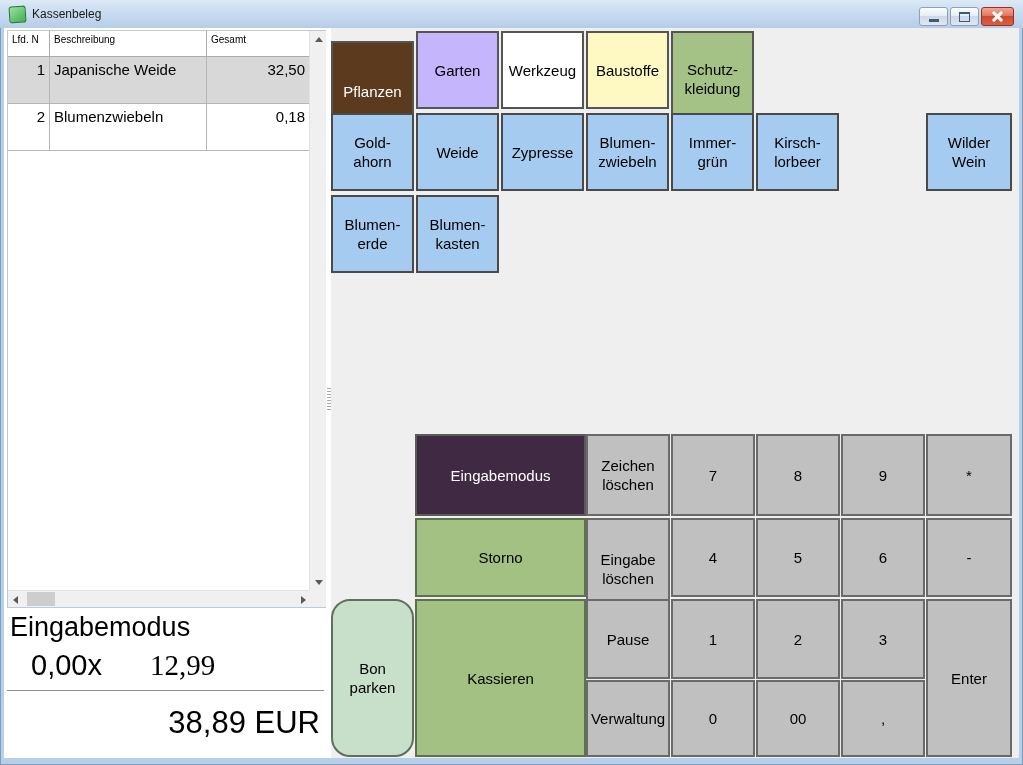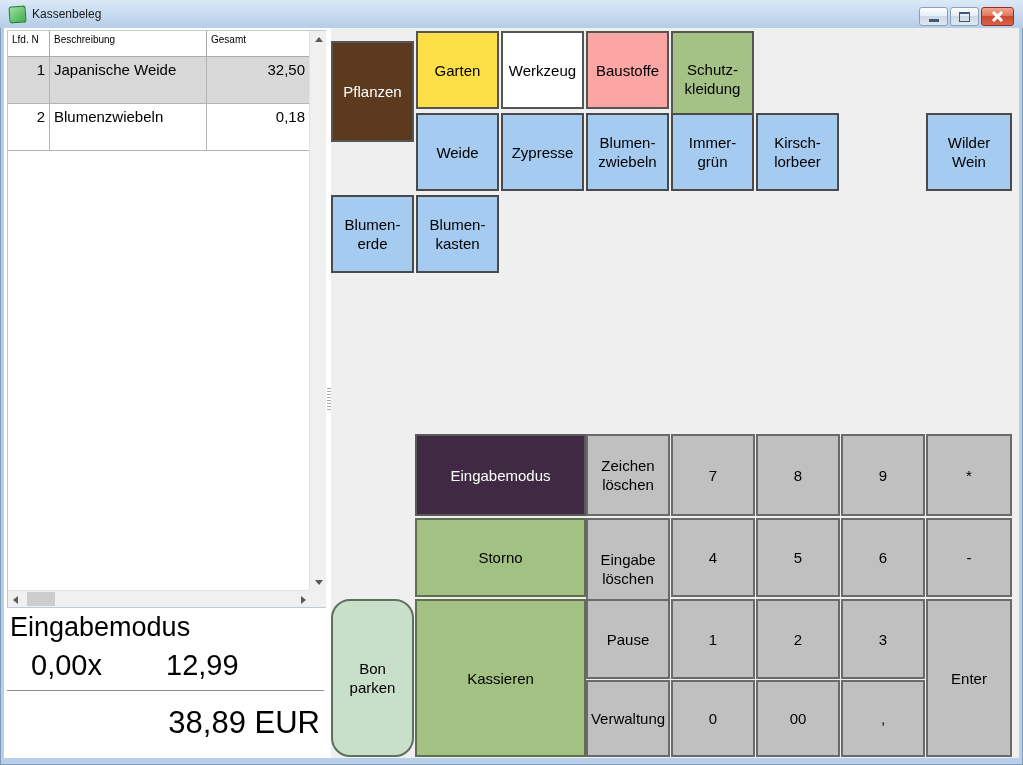--- a/index.html
+++ b/index.html
@@ -85,38 +85,38 @@
   .corner{position:absolute; right:0; bottom:0; width:17px; height:17px; background:#f0f0f0;}
   .sarrow{position:absolute; width:0; height:0;}
   .up{left:5px; top:6px; border-left:4px solid transparent; border-right:4px solid transparent; border-bottom:5px solid #5a5a5a;}
   .down{left:5px; bottom:6px; border-left:4px solid transparent; border-right:4px solid transparent; border-top:5px solid #5a5a5a;}
   .left{left:5px; top:5px; border-top:4px solid transparent; border-bottom:4px solid transparent; border-right:5px solid #5a5a5a;}
   .right{right:5px; top:5px; border-top:4px solid transparent; border-bottom:4px solid transparent; border-left:5px solid #5a5a5a;}
   .hthumb{position:absolute; left:19px; top:1px; width:28px; height:14px; background:#cdcdcd;}
   
   .item-name{position:absolute; left:6px; top:584px; font-size:27px; color:#000;}
   .item-qty{position:absolute; left:27px; top:621px; font-size:29px; color:#000;}
-  .item-qty .price{margin-left:56px;}
+  .item-qty .price{margin-left:40px;font-family:Liberation Serif, serif;}
   .total-box{
     position:absolute; left:3px; top:662px; width:317px; height:66px;
     border-top:1px solid #8f8f8f; box-sizing:border-box;
     font-size:31px; text-align:right; padding:14px 4px 0 0;
   }
   
   .btn{
     position:absolute; box-sizing:border-box;
     border:2px solid #555;
     display:flex; align-items:center; justify-content:center;
     text-align:center; font-size:15px; line-height:19px; color:#000;
     overflow:hidden; padding:0 3px;
   }
   .cat-pflanzen{background:#5b3a1d;color:#fff;}
-  .cat-garten{background:#fde047;}
+  .cat-garten{background:#c4b5fd;}
   .cat-werkzeug{background:#ffffff;}
-  .cat-baustoffe{background:#fca5a5;}
+  .cat-baustoffe{background:#fef9c3;}
   .cat-schutz{background:#a4c285;}
   .prod{background:#a6cbf1;border-color:#4a4a4a;}
   .key{background:#c1c0c0;border-color:#6a6a6a;}
   .key-purple{background:#402943;color:#fff;border-color:#5a5a5a;}
   .key-green{background:#a3c183;border-color:#5f6f4f;}
   .key-lgreen{background:#c8dfc9;border-color:#5f6f5f;border-radius:19px;}
 </style>
 </head>
 <body>
 
@@ -190,20 +190,21 @@
           <i></i>
         </div>
     </div>
 
     <div class="btn cat-pflanzen" style="left:327px;top:3px;width:83px;height:101px;margin-top:10px;">Pflanzen</div>
     <div class="btn cat-garten" style="left:412px;top:3px;width:83px;height:78px;">Garten</div>
     <div class="btn cat-werkzeug" style="left:497px;top:3px;width:83px;height:78px;">Werkzeug</div>
     <div class="btn cat-baustoffe" style="left:582px;top:3px;width:83px;height:78px;">Baustoffe</div>
     <div class="btn cat-schutz" style="left:667px;top:3px;width:83px;height:96px;">Schutz-kleidung</div>
 
+    <div class="btn prod" style="left:327px;top:85px;width:83px;height:78px;">Gold-ahorn</div>
     <div class="btn prod" style="left:412px;top:85px;width:83px;height:78px;">Weide</div>
     <div class="btn prod" style="left:497px;top:85px;width:83px;height:78px;text-align:right;">Zypresse</div>
     <div class="btn prod" style="left:582px;top:85px;width:83px;height:78px;">Blumen-zwiebeln</div>
     <div class="btn prod" style="left:667px;top:85px;width:83px;height:78px;">Immer-grün</div>
     <div class="btn prod" style="left:752px;top:85px;width:83px;height:78px;">Kirsch-lorbeer</div>
     <div class="btn prod" style="left:922px;top:85px;width:86px;height:78px;">Wilder Wein</div>
 
     <div class="btn prod" style="left:327px;top:167px;width:83px;height:78px;">Blumen-erde</div>
     <div class="btn prod" style="left:412px;top:167px;width:83px;height:78px;">Blumen-kasten</div>
 

